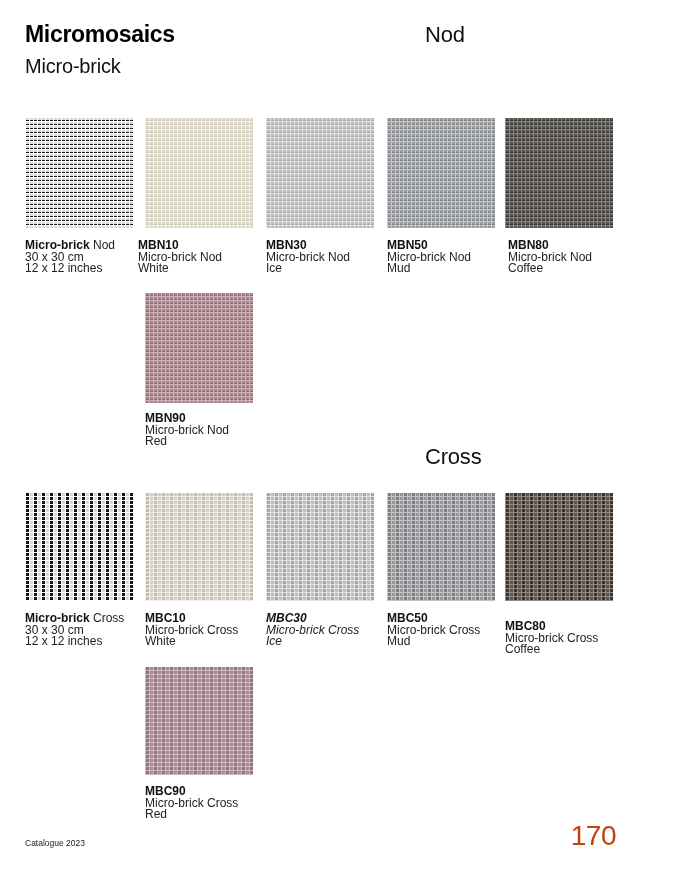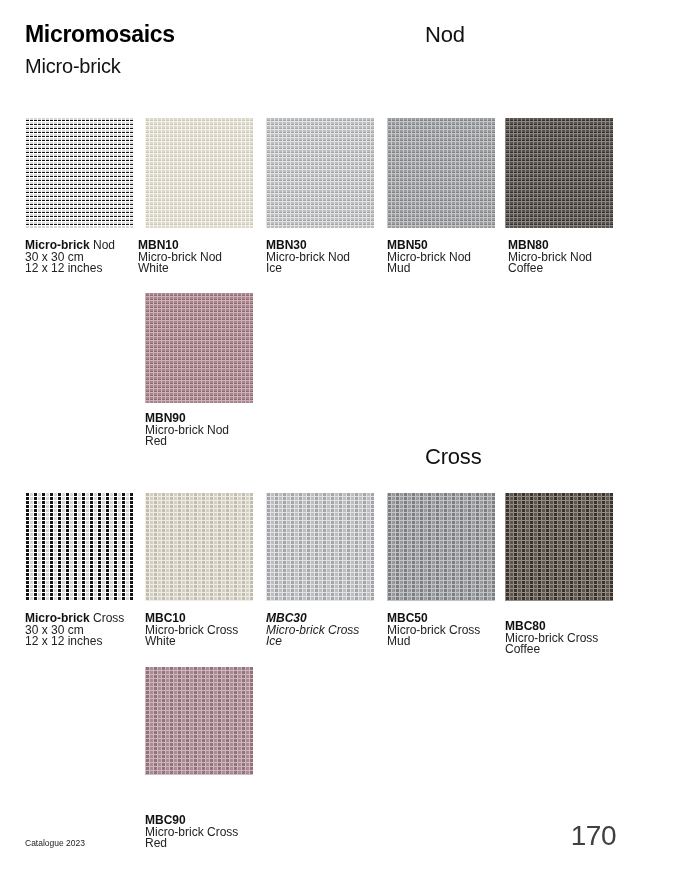--- a/index.html
+++ b/index.html
@@ -116,21 +116,21 @@
     font-size: 8.5px;
     color: #222222;
   }
   .footer-page {
     position: absolute;
     right: 62px;
     top: 820px;
     font-size: 28px;
     font-weight: normal;
     letter-spacing: -0.5px;
-    color: #404040;
+    color: #c2410c;
   }
 </style>
 </head>
 <body>
 
 <div class="page-title">Micromosaics</div>
 <div class="page-subtitle">Micro-brick</div>
 
 <div class="section-heading nod">Nod</div>
 <div class="section-heading cross">Cross</div>
@@ -200,20 +200,20 @@
   <span class="line">Micro-brick Cross</span>
   <span class="line">Mud</span>
 </div>
 <div class="caption" style="left:505px; top:613px;margin-top:8px;">
   <span class="line"><span class="code">MBC80</span></span>
   <span class="line">Micro-brick Cross</span>
   <span class="line">Coffee</span>
 </div>
 
 <div class="swatch weave cross tall" style="left: 145px; top: 667px; --base: #b79aa0; --mid: #aa8b93; --dark: #91737c; --grout: #cfb8bd;"></div>
-<div class="caption" style="left:145px; top:786px;margin-top:29px;">
+<div class="caption" style="left:145px; top:786px;">
   <span class="line"><span class="code">MBC90</span></span>
   <span class="line">Micro-brick Cross</span>
   <span class="line">Red</span>
 </div>
 
 <div class="footer-left">Catalogue 2023</div>
 <div class="footer-page">170</div>
 
 </body></html>

